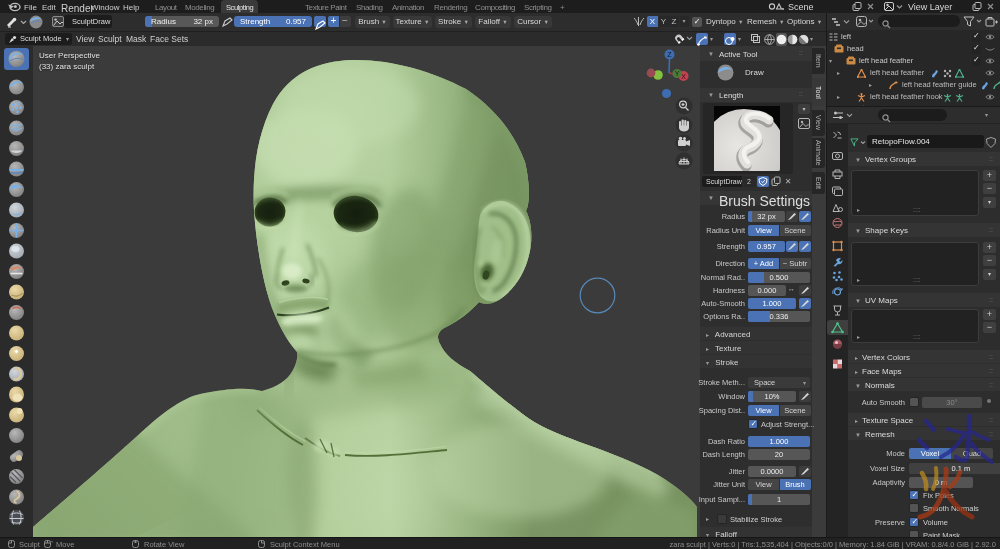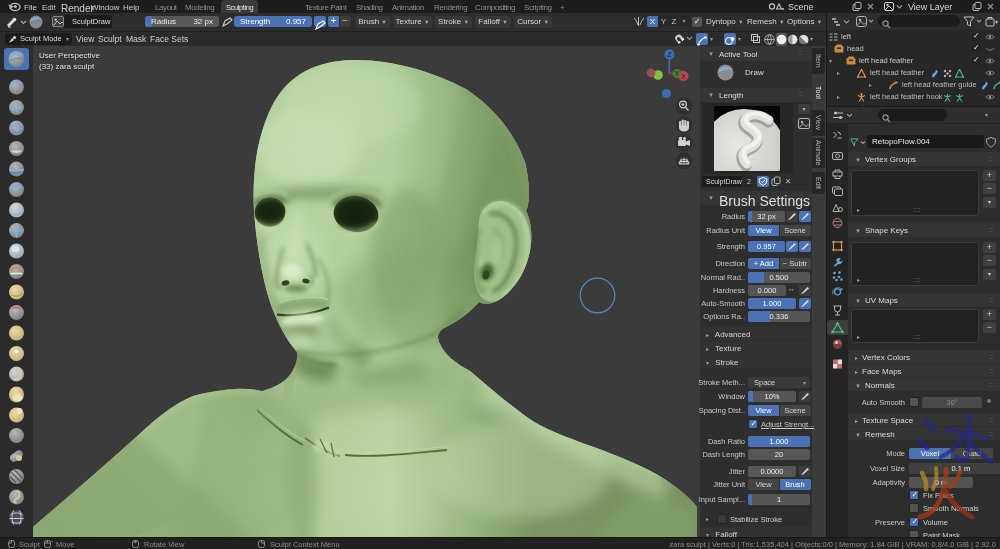--- a/index.html
+++ b/index.html
@@ -667,21 +667,21 @@
 
       <div class="abs srlab" style="top:346px;">Window</div>
       <div class="abs sslide" style="left:48px;top:345px;width:48px;"><i style="width:5px;"></i><span>10%</span></div>
       <div class="abs spen" style="left:99px;top:345px;"></div>
 
       <div class="abs srlab" style="top:360px;">Spacing Dist..</div>
       <div class="abs sbtn on" style="left:48px;top:359px;width:31px;border-radius:2px 0 0 2px;">View</div>
       <div class="abs sbtn" style="left:79.5px;top:359px;width:31px;border-radius:0 2px 2px 0;">Scene</div>
 
       <div class="abs scheck on" style="left:48px;top:373px;"></div>
-      <div class="abs" style="left:61px;top:374px;color:#c8c8c8;font-size:7.5px;white-space:nowrap;text-decoration:underline;">Adjust Strengt...</div>
+      <div class="abs" style="left:61px;top:374px;color:#c8c8c8;font-size:7.5px;white-space:nowrap;">Adjust Strengt...</div>
 
       <div class="abs srlab" style="top:391px;">Dash Ratio</div>
       <div class="abs sslide full" style="left:48px;top:390px;width:62px;"><span>1.000</span></div>
 
       <div class="abs srlab" style="top:404px;">Dash Length</div>
       <div class="abs sslide" style="left:48px;top:403px;width:62px;"><span>20</span></div>
 
       <div class="abs srlab" style="top:421px;">Jitter</div>
       <div class="abs sslide" style="left:48px;top:420px;width:48px;"><span>0.0000</span></div>
       <div class="abs spen" style="left:99px;top:420px;"></div>

